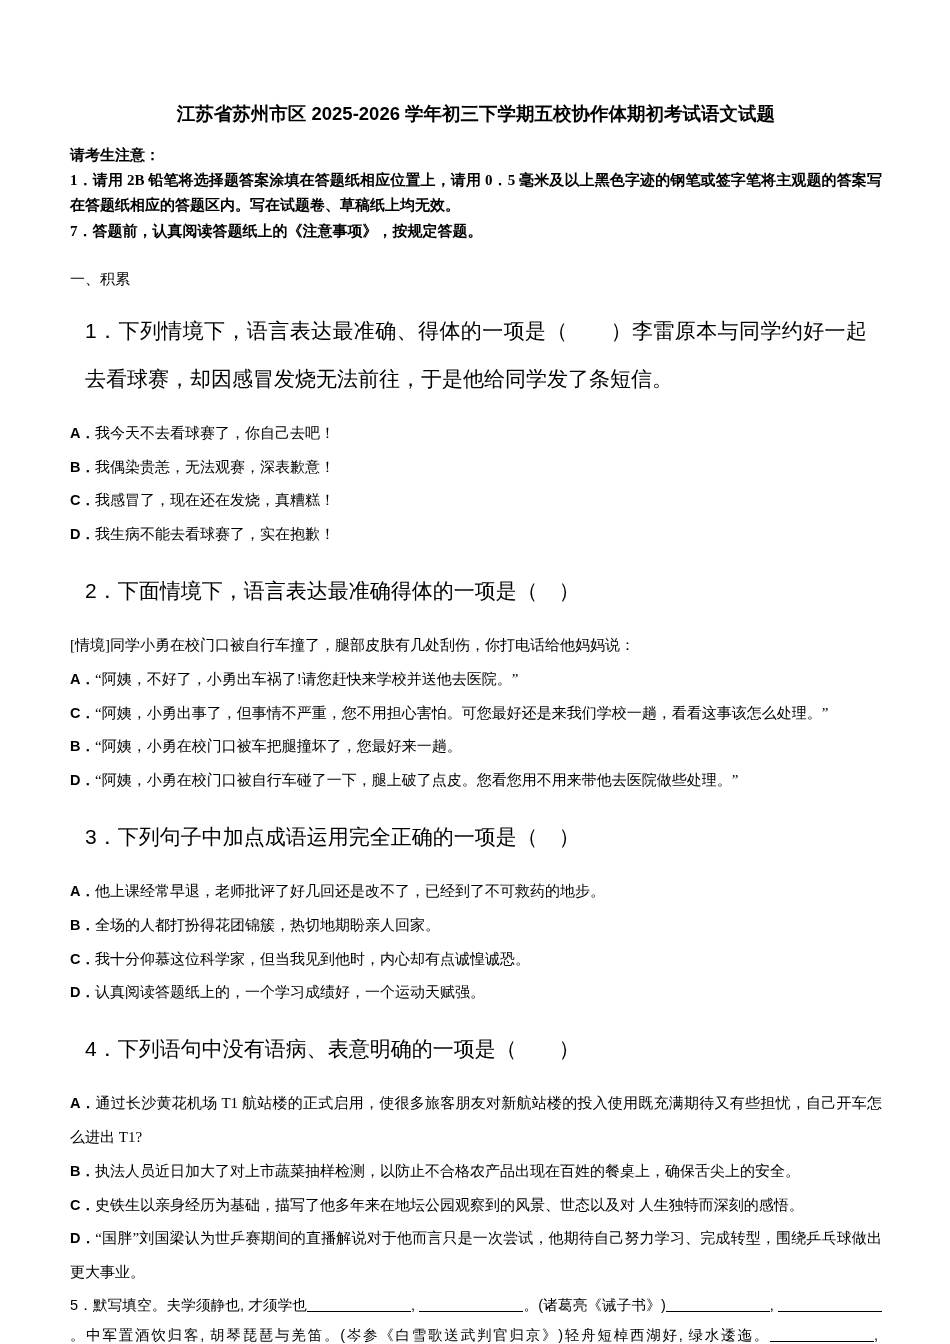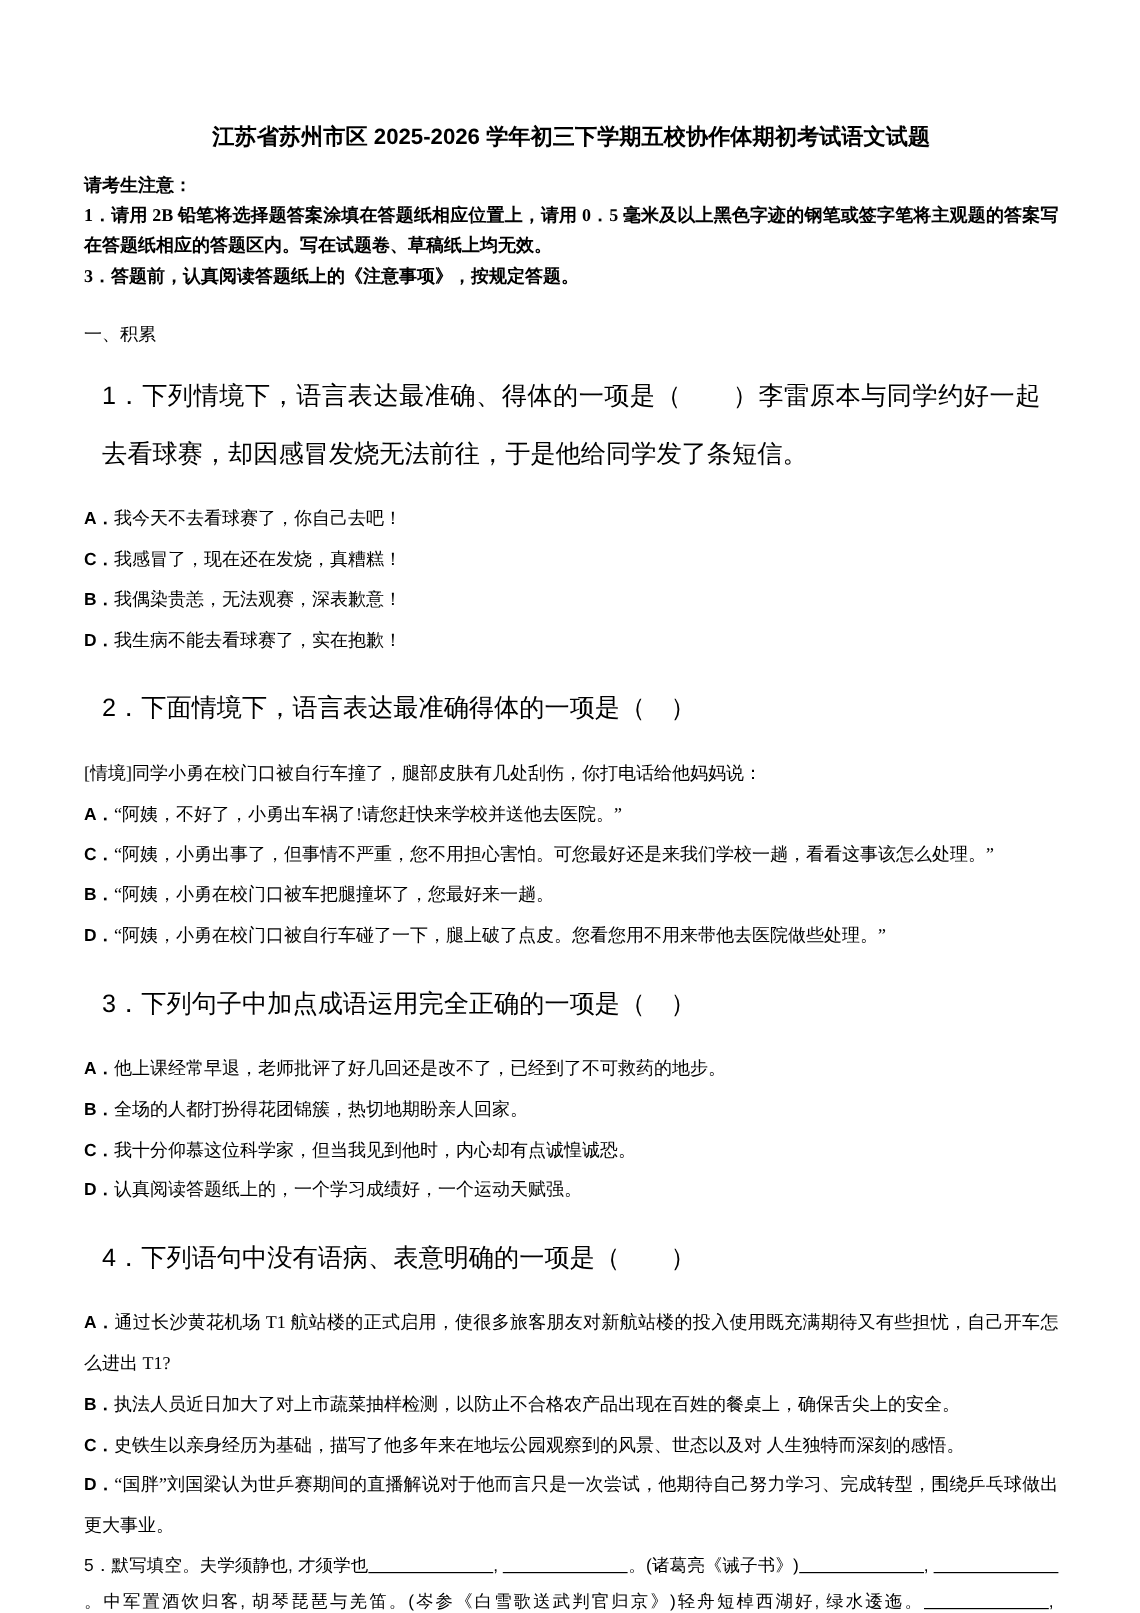--- a/index.html
+++ b/index.html
@@ -115,35 +115,35 @@
 </head>
 <body>
 
 <div class="page">
   <div class="content">
 
     <h1 class="doc-title">江苏省苏州市区 2025-2026 学年初三下学期五校协作体期初考试语文试题</h1>
 
     <p class="notice-head">请考生注意：</p>
     <p class="notice-line" id="notice1">1．请用 2B 铅笔将选择题答案涂填在答题纸相应位置上，请用 0．5 毫米及以上黑色字迹的钢笔或签字笔将主观题的答案写在答题纸相应的答题区内。写在试题卷、草稿纸上均无效。</p>
-    <p class="notice-line" id="notice2">3．答题前，认真阅读答题纸上的《注意事项》，按规定答题。</p>
+    <p class="notice-line" id="notice2">7．答题前，认真阅读答题纸上的《注意事项》，按规定答题。</p>
 
     <p class="section-head">一、积累</p>
 
     <p class="q-stem">
       <span>1．</span><span>下列情境下，语言表达最准确、得体的一项是（　　）李雷原本与同学约好一起去看球赛，却因感冒发烧无法前往，于是他给同学发了条短信。</span>
     </p>
     <p class="opt">
       <span class="opt-label">A．</span><span>我今天不去看球赛了，你自己去吧！</span>
     </p>
     <p class="opt">
+      <span class="opt-label">B．</span><span>我偶染贵恙，无法观赛，深表歉意！</span>
+    </p>
+    <p class="opt">
       <span class="opt-label">C．</span><span>我感冒了，现在还在发烧，真糟糕！</span>
-    </p>
-    <p class="opt">
-      <span class="opt-label">B．</span><span>我偶染贵恙，无法观赛，深表歉意！</span>
     </p>
     <p class="opt">
       <span class="opt-label">D．</span><span>我生病不能去看球赛了，实在抱歉！</span>
     </p>
 
     <p class="q-stem">
       <span>2．</span><span>下面情境下，语言表达最准确得体的一项是（　）</span>
     </p>
     <p class="q-scenario">[情境]同学小勇在校门口被自行车撞了，腿部皮肤有几处刮伤，你打电话给他妈妈说：</p>
     <p class="opt">

